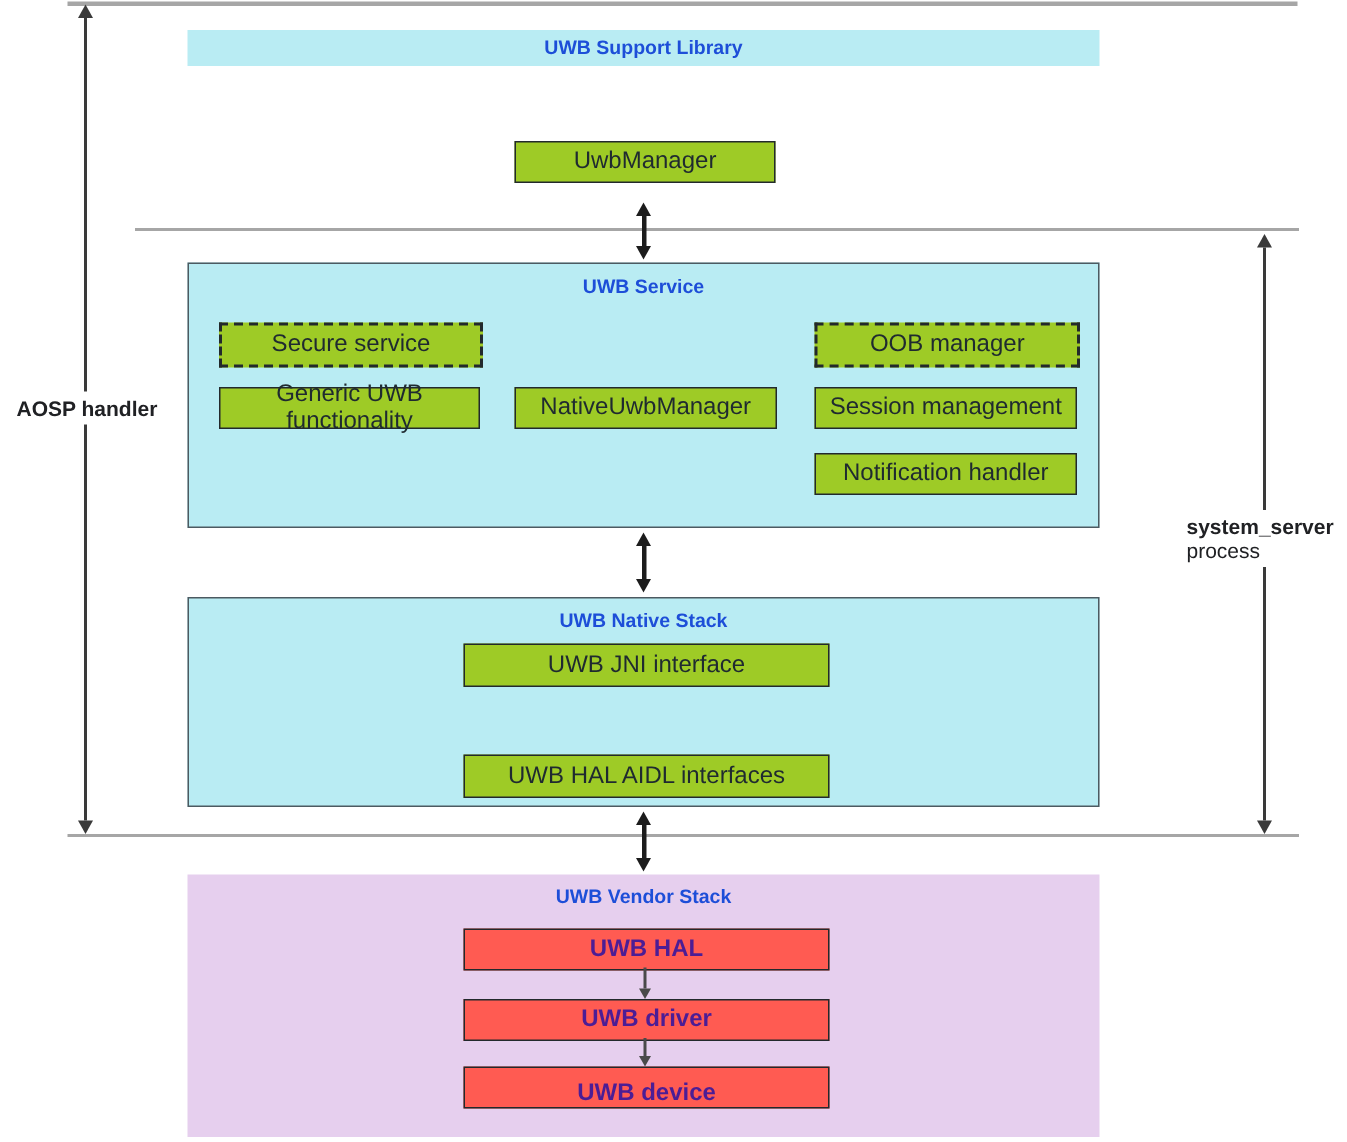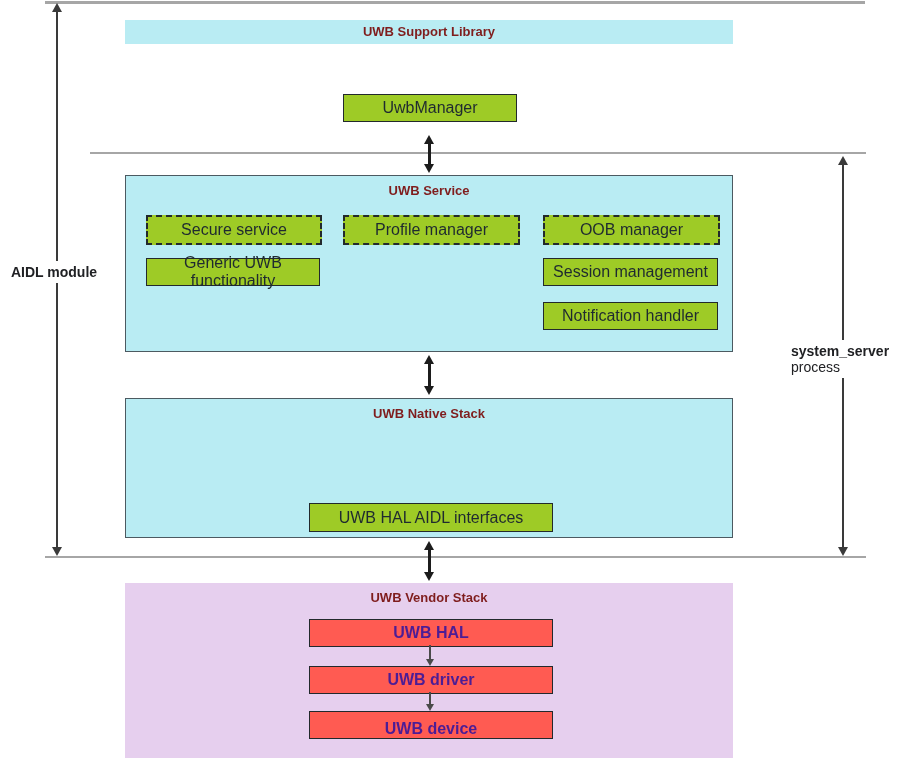--- a/index.html
+++ b/index.html
@@ -13,21 +13,21 @@
   
   .hline { position:absolute; background:#a6a6a6; z-index:1; }
 
   
   .panel-cyan   { background:#b9ecf3; border:1.5px solid #4c5a61; z-index:2; }
   .bar-cyan     { background:#b9ecf3; z-index:2; }
   .panel-purple { background:#e6cfee; z-index:2; }
 
   .panel-title {
     position:absolute; left:0; right:0; top:7px;
-    text-align:center; font-size:13px; font-weight:bold; color:#7f1d1d;
+    text-align:center; font-size:13px; font-weight:bold; color:#1d4ed8;
     z-index:3;
   }
 
   
   .chip {
     position:absolute; display:flex; align-items:center; justify-content:center;
     font-size:16px; color:#1f2a30; z-index:3; text-align:center;
   }
   .chip-green        { background:#9ecb26; border:1.5px solid #22292c; }
   .chip-green-dashed { background:#9ecb26; border:2px dashed #22292c;text-align:center; }
@@ -69,21 +69,21 @@
 <body>
 
 <div id="stage">
 
   <div class="hline" style="left:45px; top:1px; width:820px; height:2.5px;"></div>
   <div class="hline" style="left:90px; top:152px; width:776px; height:1.5px;"></div>
   <div class="hline" style="left:45px; top:556px; width:821px; height:1.5px;"></div>
 
   <div class="v2arrow thin" style="left:55.5px; top:12px; height:535px;"></div>
   <div class="side-label" style="left:7px; top:261px;">
-    <span class="bold">AIDL module</span>
+    <span class="bold">AOSP handler</span>
   </div>
 
   <div class="v2arrow thin" style="left:842px; top:165px; height:382px;"></div>
   <div class="side-label" style="left:787px; top:340px;">
     <span class="bold">system_server</span><br>
     <span>process</span>
   </div>
 
   <div class="abs bar-cyan" style="left:125px; top:20px; width:608px; height:24px;">
     <div class="panel-title" style="top:4px;">UWB Support Library</div>
@@ -95,42 +95,45 @@
 
   <div class="v2arrow" style="left:427.5px; top:144px; height:20px;"></div>
 
   <div class="abs panel-cyan" style="left:125px; top:175px; width:608px; height:177px;">
     <div class="panel-title">UWB Service</div>
   </div>
 
   <div class="chip chip-green-dashed" style="left:146px; top:215px; width:172px; height:26px;">
     <span>Secure service</span>
   </div>
-  <div class="chip chip-green-dashed" style="left:343px; top:215px; width:173px; height:26px;">
-    <span>Profile manager</span>
-  </div>
   <div class="chip chip-green-dashed" style="left:543px; top:215px; width:173px; height:26px;">
     <span>OOB manager</span>
   </div>
 
   <div class="chip chip-green" style="left:146px; top:258px; width:172px; height:26px;justify-content:flex-end;">
     <span>Generic UWB functionality</span>
+  </div>
+  <div class="chip chip-green" style="left:343px; top:258px; width:173px; height:26px;">
+    <span>NativeUwbManager</span>
   </div>
   <div class="chip chip-green" style="left:543px; top:258px; width:173px; height:26px;">
     <span>Session management</span>
   </div>
 
   <div class="chip chip-green" style="left:543px; top:302px; width:173px; height:26px;">
     <span>Notification handler</span>
   </div>
 
   <div class="v2arrow" style="left:427.5px; top:364px; height:22px;"></div>
 
   <div class="abs panel-cyan" style="left:125px; top:398px; width:608px; height:140px;">
     <div class="panel-title">UWB Native Stack</div>
+  </div>
+  <div class="chip chip-green" style="left:309px; top:429px; width:242px; height:27px;">
+    <span>UWB JNI interface</span>
   </div>
   <div class="chip chip-green" style="left:309px; top:503px; width:242px; height:27px;">
     <span>UWB HAL AIDL interfaces</span>
   </div>
 
   <div class="v2arrow" style="left:427.5px; top:550px; height:22px;"></div>
 
   <div class="abs panel-purple" style="left:125px; top:583px; width:608px; height:175px;">
     <div class="panel-title">UWB Vendor Stack</div>
   </div>

